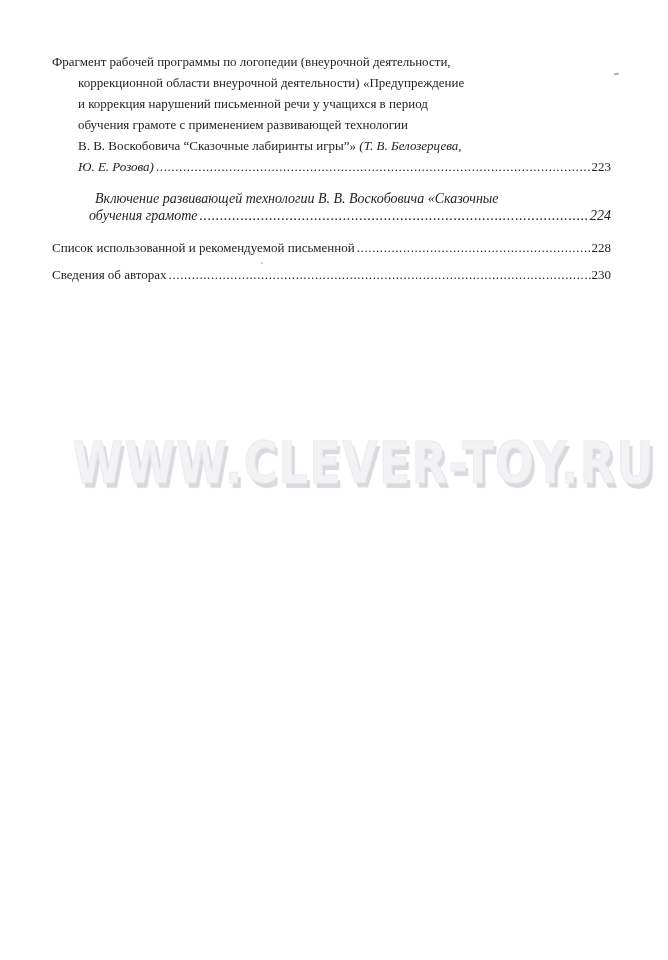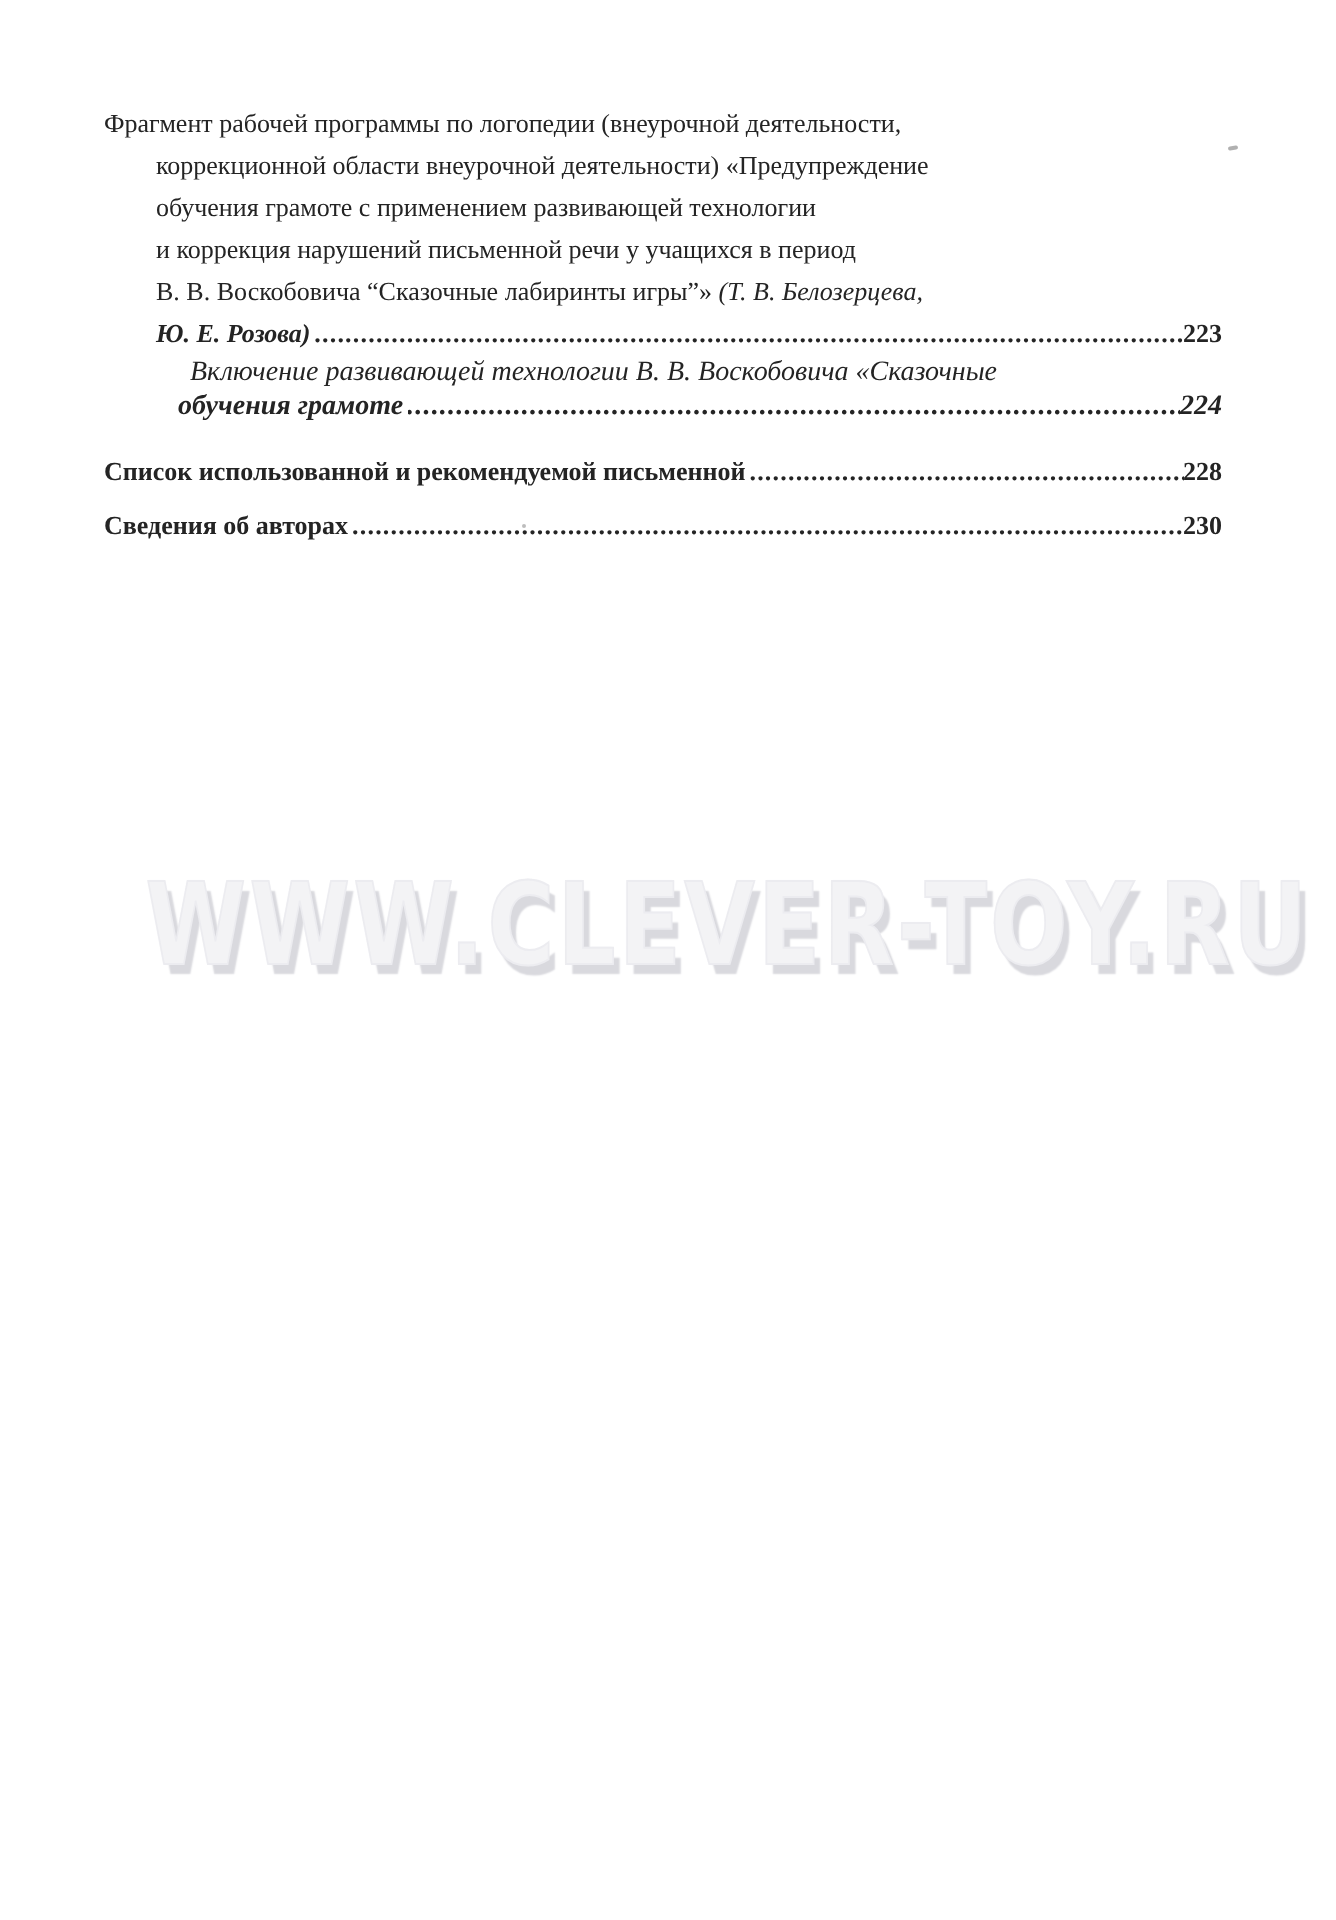--- a/index.html
+++ b/index.html
@@ -20,34 +20,34 @@
     inset: 0;
     padding: 51px 57px 0 52px;
     box-sizing: border-box;
   }
   .toc .line {
     font-size: 13px;
     line-height: 21px;
     white-space: nowrap;
   }
   .entry.main .line.cont { padding-left: 26px; }
-  .line.has-leader { display: flex; align-items: flex-end; white-space: nowrap; font-weight: bold; }
+  .line.has-leader { display: flex; align-items: flex-end; white-space: nowrap; }
   .line.has-leader .seg { flex: none; }
   .leader {
     flex: 1 1 auto;
     overflow: hidden;
     white-space: nowrap;
     letter-spacing: 0.6px;
     margin-left: 2px;
     min-width: 0;
   }
   .pagenum { flex: none; }
   .italic { font-style: italic; }
   .roman  { font-style: normal; }
-  .entry.sub { margin-top: 2px; }
+  .entry.sub { margin-top: 14px; }
   .entry.sub .line {
     font-size: 14px;
     line-height: 16.5px;
     padding-left: 37px;
     font-style: italic;
   }
   .entry.sub .line.first { padding-left: 43px; }
   .entry.sub .pagenum { font-style: italic; }
   .toc > .entry:nth-child(3) { margin-top: 13px; }
   .toc > .entry:nth-child(4) { margin-top: 6px; }
@@ -94,22 +94,22 @@
   }
 </style>
 </head>
 <body>
 
 <div class="page">
   <div class="toc">
       <div class="entry main">
         <div class="line first"><span class="seg roman">Фрагмент рабочей программы по логопедии (внеурочной деятельности,</span></div>
         <div class="line cont"><span class="seg roman">коррекционной области внеурочной деятельности) «Предупреждение</span></div>
+        <div class="line cont"><span class="seg roman">и коррекция нарушений письменной речи у учащихся в период</span></div>
         <div class="line cont"><span class="seg roman">обучения грамоте с применением развивающей технологии</span></div>
-        <div class="line cont"><span class="seg roman">и коррекция нарушений письменной речи у учащихся в период</span></div>
         <div class="line cont"><span class="seg roman">В. В. Воскобовича “Сказочные лабиринты игры”» </span><span class="seg italic">(Т. В. Белозерцева,</span></div>
         <div class="line cont has-leader">
           <span class="seg italic">Ю. Е. Розова) </span>
           <span class="leader">............................................................................................................................................................................................................................................................................................................</span>
           <span class="pagenum roman">223</span>
         </div>
       </div>
       <div class="entry sub">
         <div class="line first"><span class="seg italic">Включение развивающей технологии В. В. Воскобовича «Сказочные</span></div>
         <div class="line cont has-leader">

